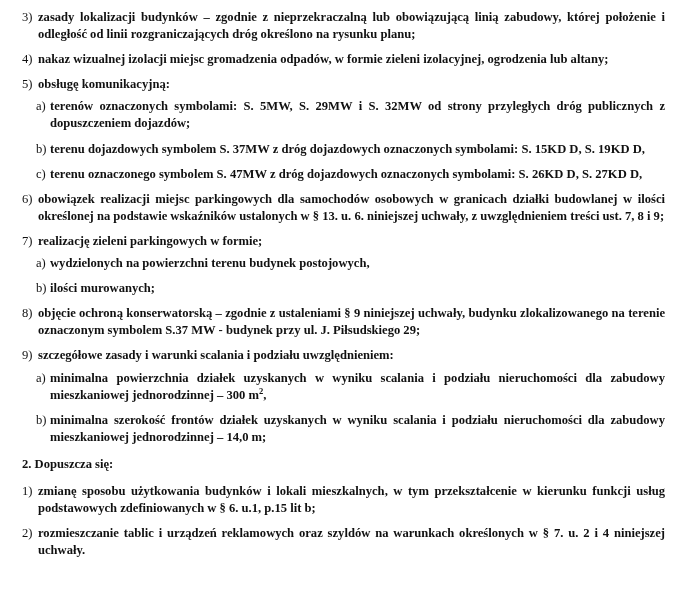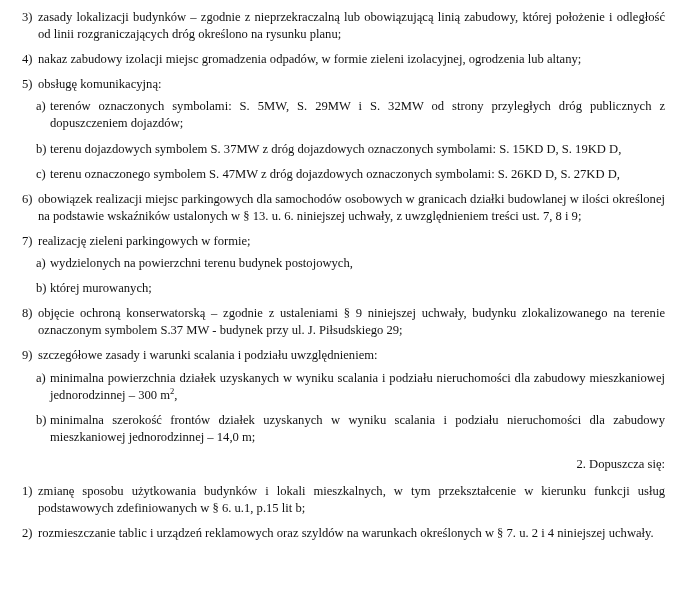--- a/index.html
+++ b/index.html
@@ -61,26 +61,27 @@
     left: 0;
     top: 0;
     width: 14px;
     text-align: left;
   }
 
   
   .lvl-sec {
     padding-left: 0;
     margin-bottom: 7px;
-    text-align: right;
+    text-align: left;
   }
 
   
   .para > .body {
     display: block;
+    font-weight: bold;
   }
   .gap-sm { margin-bottom: 5px; }
   .gap-md { margin-bottom: 8px; }
   .gap-lg { margin-bottom: 10px; }
 
   sup {
     font-size: 0.68em;
     vertical-align: super;
     line-height: 0;
   }
@@ -90,21 +91,21 @@
 
 <div id="page">
 
   <div class="para lvl1 gap-md">
     <span class="marker">3)</span>
     <span class="body">zasady lokalizacji budynków – zgodnie z nieprzekraczalną lub obowiązującą linią zabudowy, której położenie i odległość od linii rozgraniczających dróg określono na rysunku planu;</span>
   </div>
 
   <div class="para lvl1 gap-md">
     <span class="marker">4)</span>
-    <span class="body">nakaz zabudowy izolacji miejsc gromadzenia odpadów, w formie zieleni izolacyjnej, ogrodzenia lub altany;</span>
+    <span class="body">nakaz wizualnej izolacji miejsc gromadzenia odpadów, w formie zieleni izolacyjnej, ogrodzenia lub altany;</span>
   </div>
 
   <div class="para lvl1 gap-sm">
     <span class="marker">5)</span>
     <span class="body">obsługę komunikacyjną:</span>
   </div>
 
   <div class="para lvl2 gap-md">
     <span class="marker">a)</span>
     <span class="body">terenów oznaczonych symbolami: S. 5MW, S. 29MW i S. 32MW od strony przyległych dróg publicznych z dopuszczeniem dojazdów;</span>
@@ -130,21 +131,21 @@
     <span class="body">realizację zieleni parkingowych w formie;</span>
   </div>
 
   <div class="para lvl2 gap-md">
     <span class="marker">a)</span>
     <span class="body">wydzielonych na powierzchni terenu budynek postojowych,</span>
   </div>
 
   <div class="para lvl2 gap-md">
     <span class="marker">b)</span>
-    <span class="body">której murowanych;</span>
+    <span class="body">ilości murowanych;</span>
   </div>
 
   <div class="para lvl1 gap-md">
     <span class="marker">8)</span>
     <span class="body">objęcie ochroną konserwatorską – zgodnie z ustaleniami § 9 niniejszej uchwały, budynku zlokalizowanego na terenie oznaczonym symbolem S.37 MW - budynek przy ul. J. Piłsudskiego 29;</span>
   </div>
 
   <div class="para lvl1 gap-sm">
     <span class="marker">9)</span>
     <span class="body">szczegółowe zasady i warunki scalania i podziału uwzględnieniem:</span>

